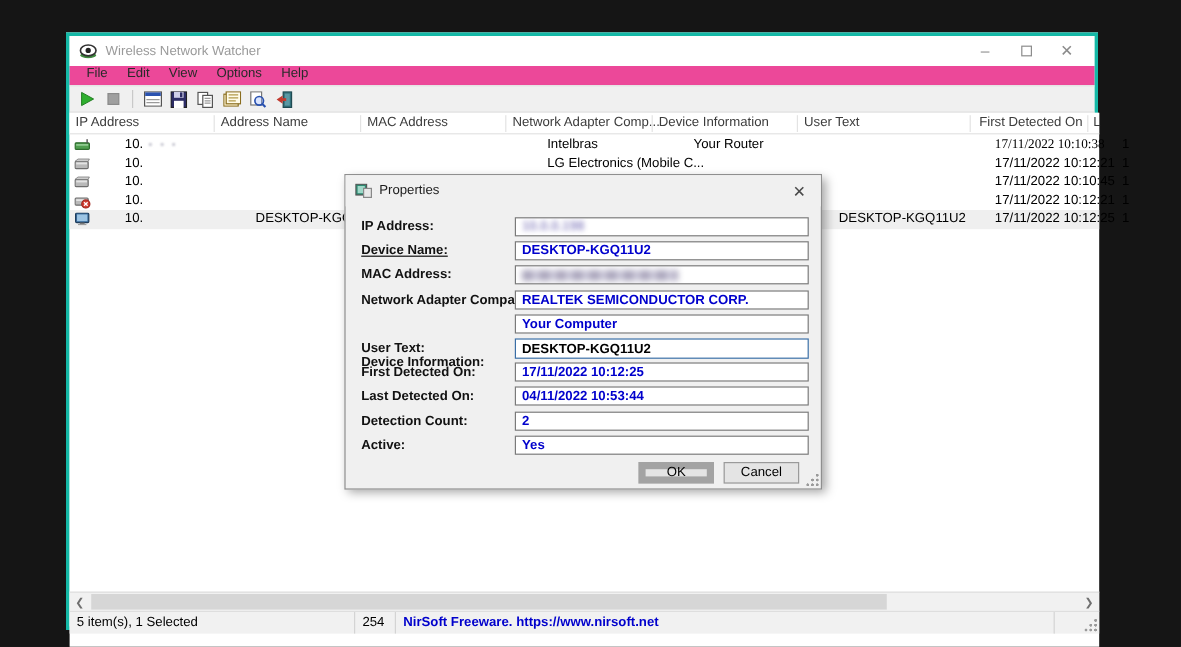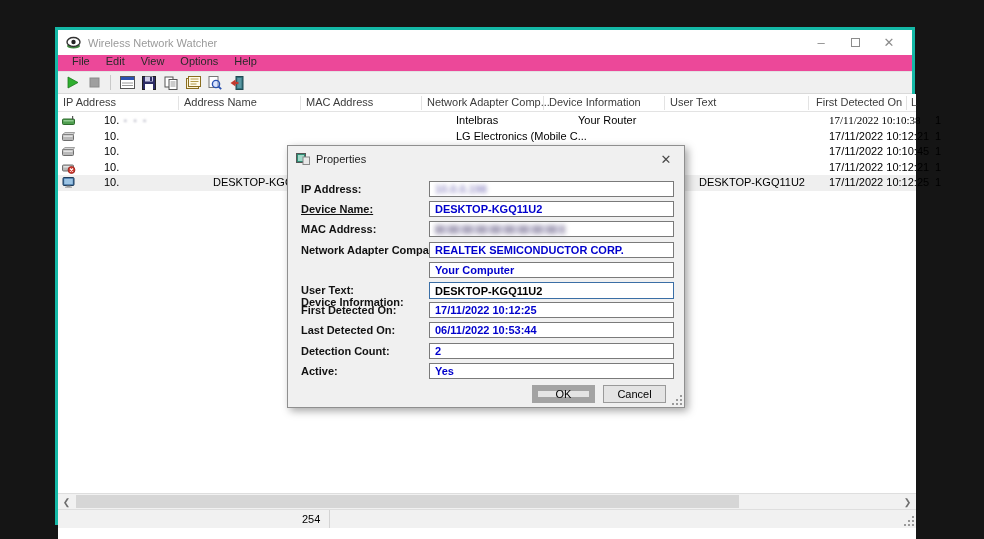--- a/index.html
+++ b/index.html
@@ -283,22 +283,28 @@
         </div>
     </div>
 
     <div class="hscroll">
       <div class="hs-arrow" style="left:0;">❮</div>
       <div class="hs-thumb"></div>
       <div class="hs-arrow" style="right:0;">❯</div>
     </div>
 
     <div class="statusbar">
+      <div class="sb-panel" style="left:0; width:238px;">
+        <span>5 item(s), 1 Selected</span>
+      </div>
       <div class="sb-panel" style="left:238px; width:34px;">
         <span>254</span>
+      </div>
+      <div class="sb-panel" style="left:272px; width:549px;">
+        <span class="sb-link">NirSoft Freeware. https://www.nirsoft.net</span>
       </div>
       <div class="sb-panel" style="left:821px; width:37px; border-right:none;"></div>
       <div class="grip"></div>
     </div>
   </div>
 
   <div class="dialog">
     <div class="dlg-titlebar">
       <svg width="14" height="12" viewBox="0 0 14 12">
         <rect x="0.5" y="0.5" width="9" height="9" fill="#2e8a72" stroke="#555"></rect>
@@ -332,21 +338,21 @@
         <div class="dlg-field-label" style="top: 138px;">User Text:</div>
         <div class="dlg-input focused" style="top: 136px;">
           <span class="val-black">DESKTOP-KGQ11U2</span>
         </div>
         <div class="dlg-field-label" style="top: 158px;">First Detected On:</div>
         <div class="dlg-input" style="top: 156px;">
           <span class="val-blue">17/11/2022 10:12:25</span>
         </div>
         <div class="dlg-field-label" style="top: 178px;">Last Detected On:</div>
         <div class="dlg-input" style="top: 176px;">
-          <span class="val-blue">06/11/2022 10:53:44</span>
+          <span class="val-blue">04/11/2022 10:53:44</span>
         </div>
         <div class="dlg-field-label" style="top: 199px;">Detection Count:</div>
         <div class="dlg-input" style="top: 197px;">
           <span class="val-blue">2</span>
         </div>
         <div class="dlg-field-label" style="top: 219px;">Active:</div>
         <div class="dlg-input" style="top: 217px;">
           <span class="val-blue">Yes</span>
         </div>
       </div>

